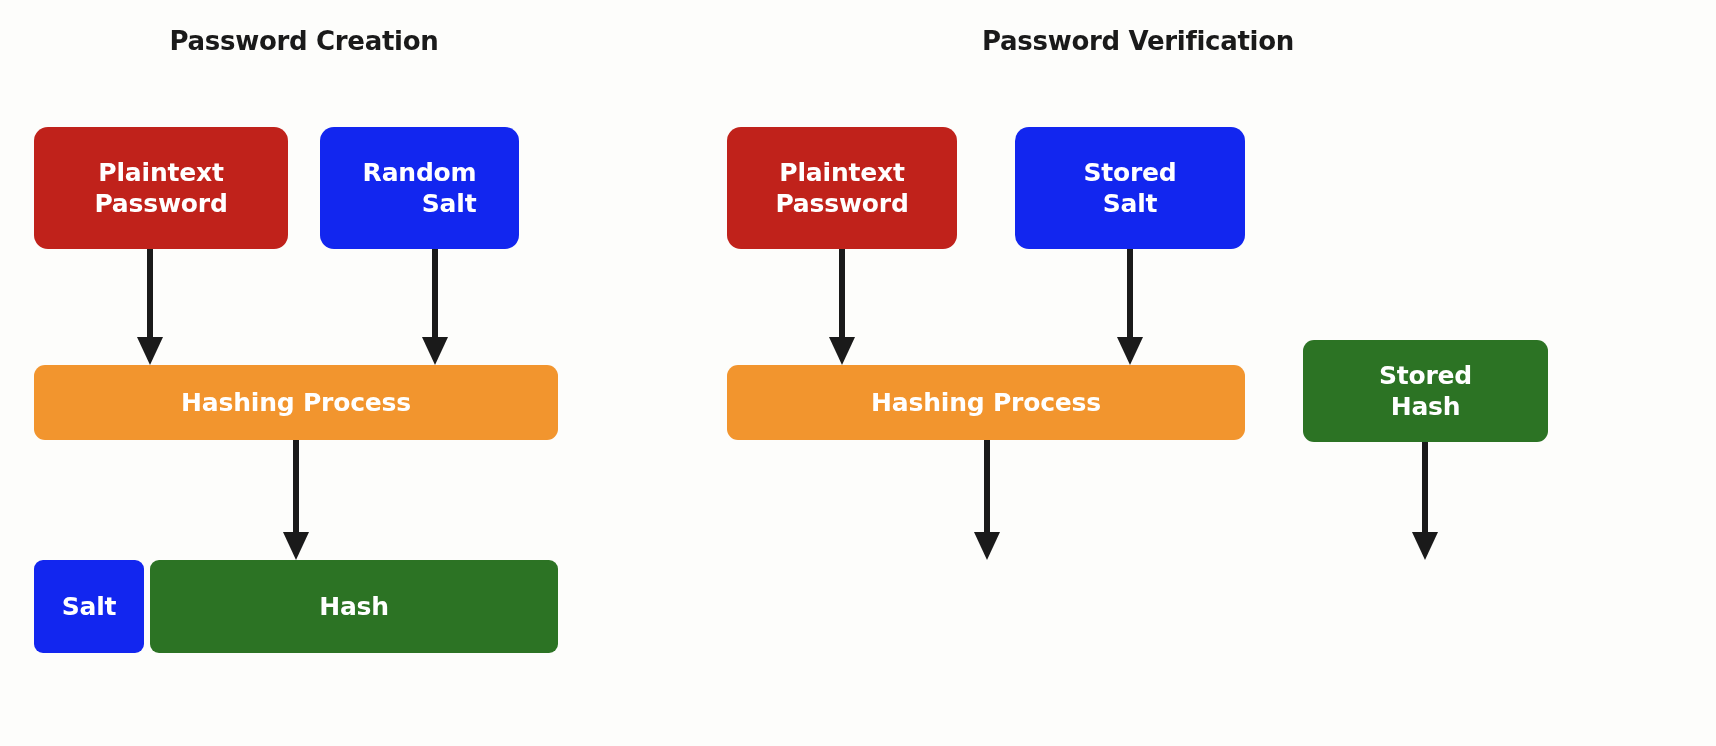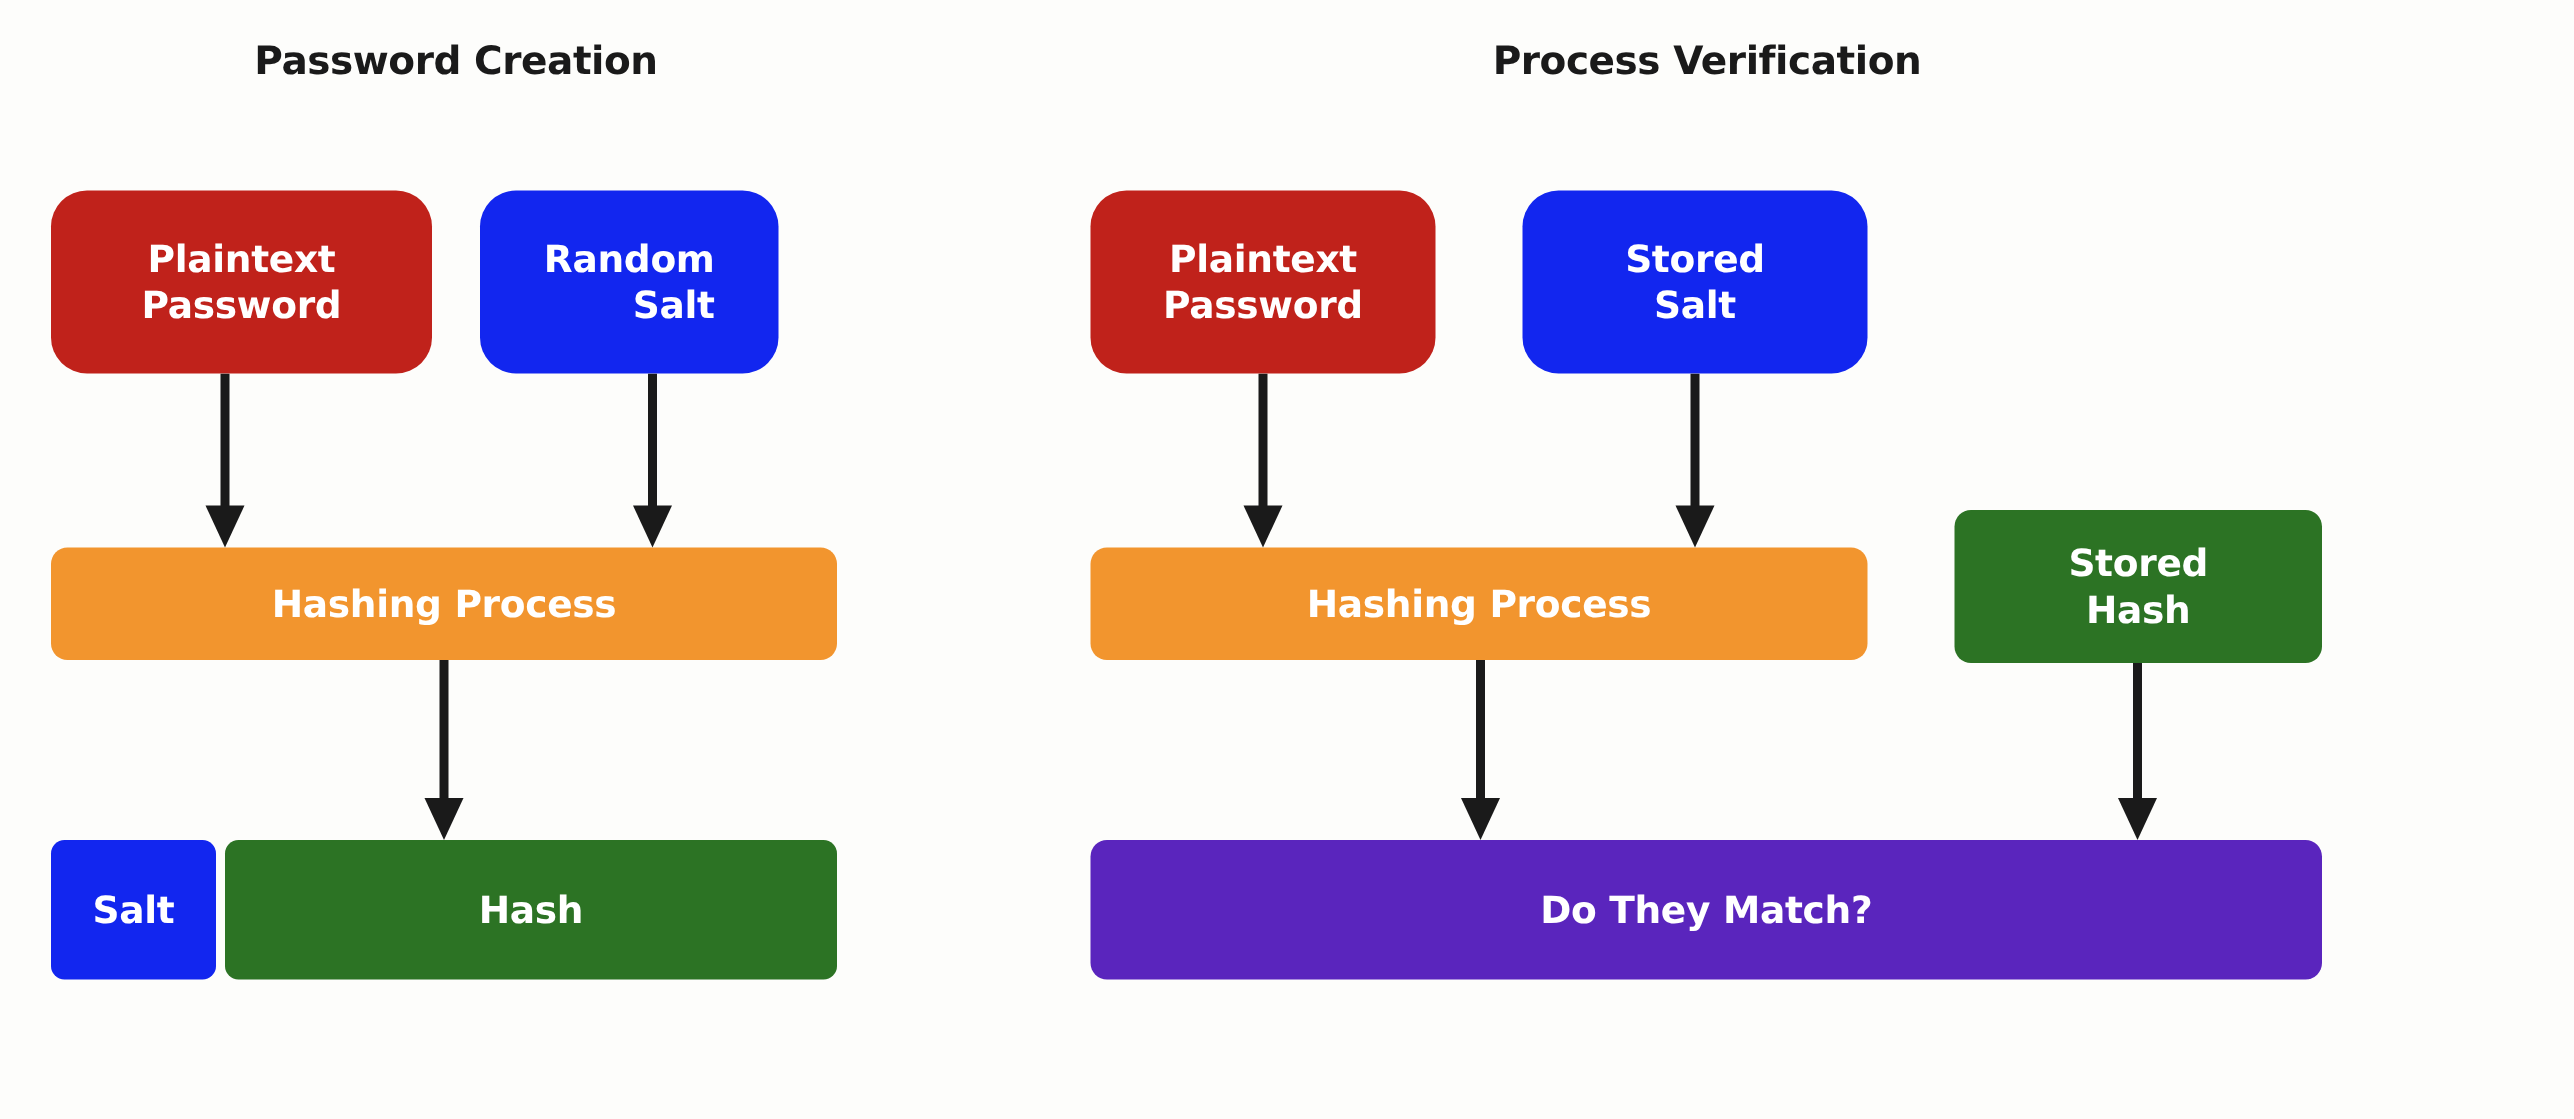--- a/index.html
+++ b/index.html
@@ -33,36 +33,36 @@
     align-items: center;
     justify-content: center;
     color: #ffffff;
     font-size: 25px;
     font-weight: bold;
     text-align: center;
     line-height: 1.25;
     letter-spacing: -0.2px;
   }
   .node span { display: block; }
-  .rounded-lg { border-radius: 24px; }
+  .rounded-lg { border-radius: 14px; }
   .rounded-md { border-radius: 11px; }
   .rounded-sm { border-radius: 9px; }
   .arrow {
     position: absolute;
   }
   .arrow svg { display: block; }
 </style>
 </head>
 <body>
 
 <div id="canvas">
 
   <div class="panel-title" style="left:34px; top:26px; width:540px;">Password Creation</div>
 
-  <div class="panel-title" style="left:728px; top:26px; width:820px;">Process Verification</div>
+  <div class="panel-title" style="left:728px; top:26px; width:820px;">Password Verification</div>
 
   <div class="node rounded-lg" style="left:34px; top:127px; width:254px; height:122px; background:#c0221b;">
     <div>
       <span>Plaintext</span>
       <span>Password</span>
     </div>
   </div>
 
   <div class="node rounded-lg" style="left:320px; top:127px; width:199px; height:122px; background:#1226ef;text-align:right;">
     <div>
@@ -122,23 +122,20 @@
     <span>Hashing Process</span>
   </div>
 
   <div class="node rounded-md" style="left:1303px; top:340px; width:245px; height:102px; background:#2c7324;">
     <div>
       <span>Stored</span>
       <span>Hash</span>
     </div>
   </div>
 
-  <div class="node rounded-md" style="left:727px; top:560px; width:821px; height:93px; background:#5a25bd;">
-    <span>Do They Match?</span>
-  </div>
 
   <div class="arrow" style="left:826px; top:249px; width:32px; height:118px;">
     <svg width="32" height="118" viewBox="0 0 32 118">
       <line x1="16" y1="0" x2="16" y2="95" stroke="#1a1a1a" stroke-width="6"></line>
       <polygon points="16,116 3,88 29,88" fill="#1a1a1a"></polygon>
     </svg>
   </div>
 
   <div class="arrow" style="left:1114px; top:249px; width:32px; height:118px;">
     <svg width="32" height="118" viewBox="0 0 32 118">

